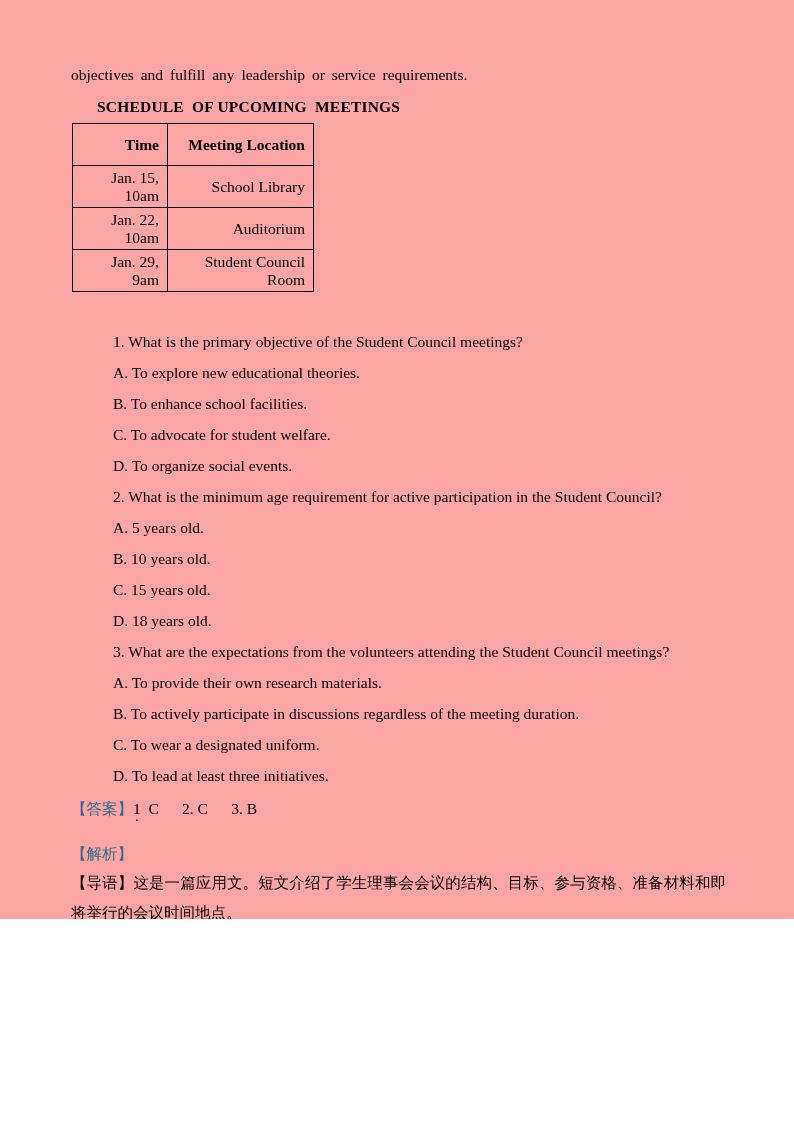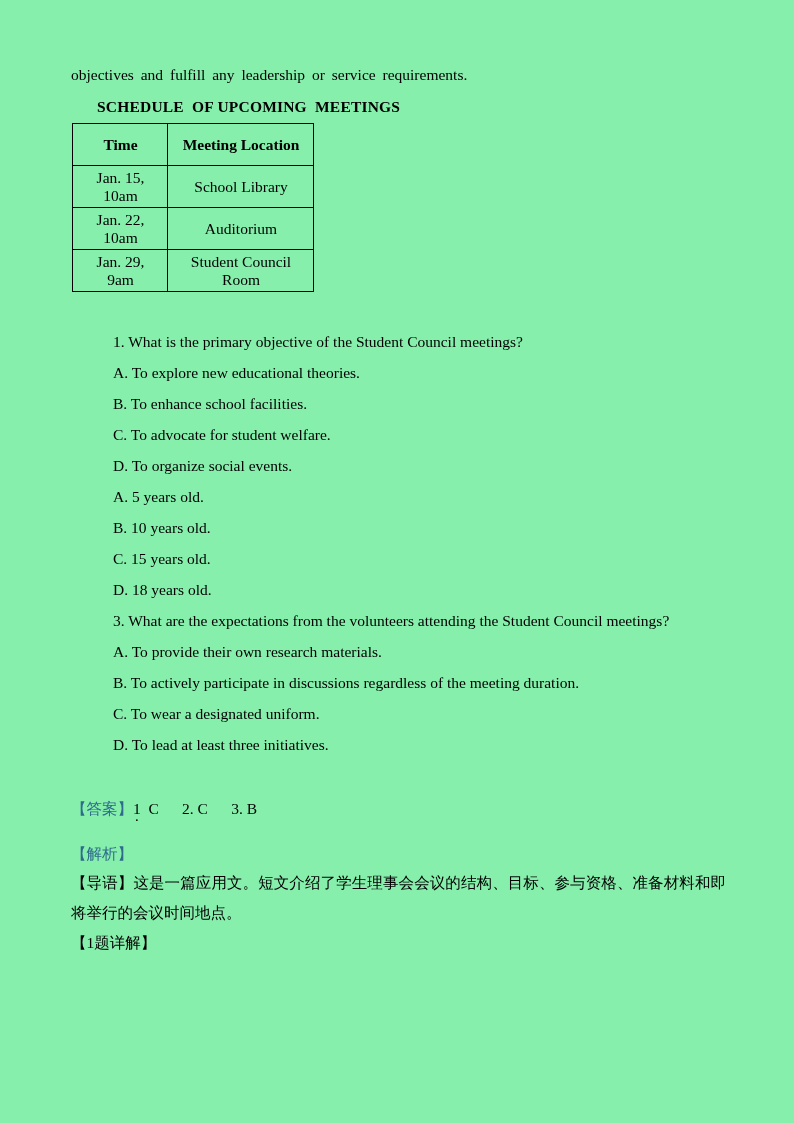--- a/index.html
+++ b/index.html
@@ -1,22 +1,22 @@
 <!DOCTYPE html>
 <html><head>
 <meta charset="utf-8">
 <style>
   * { box-sizing: border-box; }
   html, body { margin: 0; padding: 0; }
   body { background: #ffffff; }
   .page {
     position: relative;
     width: 794px;
-    height: 1123px;
-    background: #86efac;
+    height: 919px;
+    background: #fca5a5;
     font-family: "Liberation Serif", "DejaVu Serif", serif;
     font-size: 15.5px;
     color: #000000;
     overflow: hidden;
   }
   .abs { position: absolute; }
   .intro { left: 71px; top: 66px; word-spacing: 3px; }
   .heading {
     left: 97px; top: 98px;
     font-weight: bold;
@@ -25,21 +25,21 @@
     text-align: center;
   }
   table.schedule {
     position: absolute; left: 72px; top: 123px;
     border-collapse: collapse;
   }
   .schedule th, .schedule td {
     border: 1px solid #000;
     height: 42px;
     padding: 0 8px 0 9px;
-    text-align: center;
+    text-align: right;
     vertical-align: middle;
     font-size: 15.5px;
   }
   .schedule th { font-weight: bold; }
   .col-time { width: 95px; }
   .col-loc  { width: 146px; }
   .questions { left: 71px; top: 326px; width: 665px; margin-left: 42px; }
   .qline { line-height: 31px; height: 31px; white-space: nowrap; }
   .answer { left: 71px; top: 793px; line-height: 31px; white-space: pre-wrap; }
   .teal { color: #2E6B8C; }
@@ -80,20 +80,21 @@
       </tr>
     </tbody>
   </table>
 
   <div class="abs questions">
     <div class="qline">1. What is the primary objective of the Student Council meetings?</div>
     <div class="qline">A. To explore new educational theories.</div>
     <div class="qline">B. To enhance school facilities.</div>
     <div class="qline">C. To advocate for student welfare.</div>
     <div class="qline">D. To organize social events.</div>
+    <div class="qline">2. What is the minimum age requirement for active participation in the Student Council?</div>
     <div class="qline">A. 5 years old.</div>
     <div class="qline">B. 10 years old.</div>
     <div class="qline">C. 15 years old.</div>
     <div class="qline">D. 18 years old.</div>
     <div class="qline">3. What are the expectations from the volunteers attending the Student Council meetings?</div>
     <div class="qline">A. To provide their own research materials.</div>
     <div class="qline">B. To actively participate in discussions regardless of the meeting duration.</div>
     <div class="qline">C. To wear a designated uniform.</div>
     <div class="qline">D. To lead at least three initiatives.</div>
   </div>

